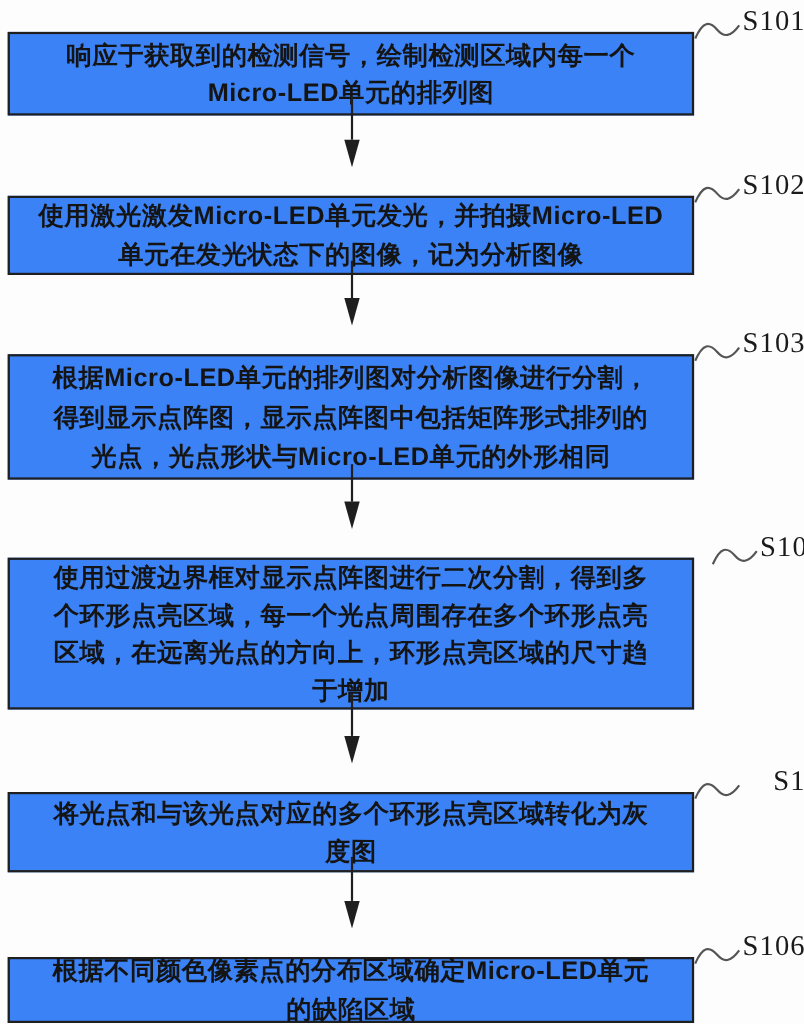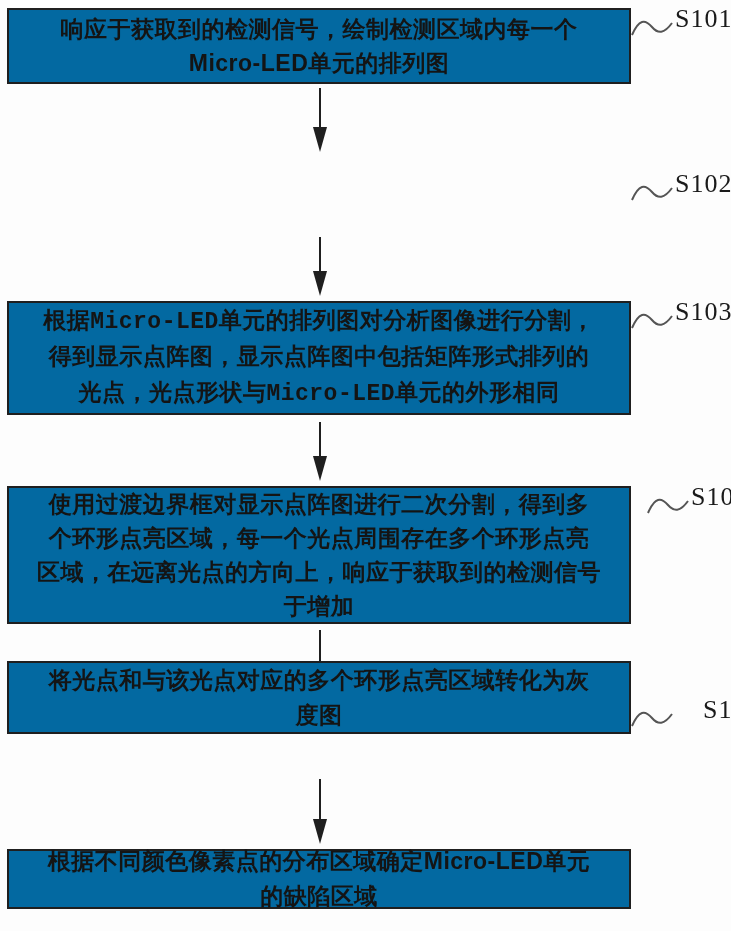--- a/index.html
+++ b/index.html
@@ -14,31 +14,32 @@
     background: #fdfdfd;
     font-family: "Liberation Sans", sans-serif;
     overflow: hidden;
   }
   .step-box {
     position: absolute;
     left: 7px;
     width: 624px;
     border: 2px solid #1f1f1f;
     box-sizing: border-box;
-    background: #0369a1;
+    background: #3b82f6;
     display: flex;
     align-items: center;
     justify-content: center;
     text-align: center;
     font-size: 23px;
     font-weight: bold;
     color: #141414;
     line-height: 35px;
     white-space: pre-line;
     letter-spacing: 0.5px;
+    margin-top: 21px;
   }
   .flow-arrow {
     position: absolute;
     left: 312px;
     width: 16px;
     display: flex;
     flex-direction: column;
     align-items: center;
   }
   .flow-arrow .shaft {
@@ -84,73 +85,81 @@
       <path d="M1 20 C8 4, 14 4, 21 12 C27 19, 33 19, 41 8" fill="none" stroke="#555" stroke-width="2"></path>
     </svg>
     <span class="step-label">S101</span>
   </div>
 
   <div class="flow-arrow" style="top:88px; height:64px;">
     <div class="shaft" style="height:39px;"></div>
     <div class="head"></div>
   </div>
 
-  <div class="step-tag" style="left:631px; top:171px;">
+  <div class="step-box" style="top:157px; height:72px;">使用激光激发Micro-LED单元发光，并拍摄Micro-LED
+单元在发光状态下的图像，记为分析图像</div>
+  <div class="step-tag" style="left:631px; top:155px;">
     <svg width="42" height="28" viewBox="0 0 42 28">
       <path d="M1 20 C8 4, 14 4, 21 12 C27 19, 33 19, 41 8" fill="none" stroke="#555" stroke-width="2"></path>
     </svg>
     <span class="step-label">S102</span>
   </div>
 
   <div class="flow-arrow" style="top:237px; height:59px;">
     <div class="shaft" style="height:34px;"></div>
     <div class="head"></div>
   </div>
 
-  <div class="step-box" style="top:301px; height:114px; line-height:36px;font-family:Liberation Mono, monospace;">根据Micro-LED单元的排列图对分析图像进行分割，
+  <div class="step-box" style="top:301px; height:114px; line-height:36px;">根据Micro-LED单元的排列图对分析图像进行分割，
 得到显示点阵图，显示点阵图中包括矩阵形式排列的
 光点，光点形状与Micro-LED单元的外形相同</div>
   <div class="step-tag" style="left:631px; top:299px;">
     <svg width="42" height="28" viewBox="0 0 42 28">
       <path d="M1 20 C8 4, 14 4, 21 12 C27 19, 33 19, 41 8" fill="none" stroke="#555" stroke-width="2"></path>
     </svg>
     <span class="step-label">S103</span>
   </div>
 
   <div class="flow-arrow" style="top:422px; height:59px;">
     <div class="shaft" style="height:34px;"></div>
     <div class="head"></div>
   </div>
 
   <div class="step-box" style="top:486px; height:138px; line-height:34px;">使用过渡边界框对显示点阵图进行二次分割，得到多
 个环形点亮区域，每一个光点周围存在多个环形点亮
-区域，在远离光点的方向上，响应于获取到的检测信号
+区域，在远离光点的方向上，环形点亮区域的尺寸趋
 于增加</div>
   <div class="step-tag" style="left:631px; top:484px;margin-left:16px;">
     <svg width="42" height="28" viewBox="0 0 42 28">
       <path d="M1 20 C8 4, 14 4, 21 12 C27 19, 33 19, 41 8" fill="none" stroke="#555" stroke-width="2"></path>
     </svg>
     <span class="step-label">S104</span>
   </div>
 
   <div class="flow-arrow" style="top:630px; height:64px;">
     <div class="shaft" style="height:39px;"></div>
     <div class="head"></div>
   </div>
 
-  <div class="step-box" style="top:661px; height:73px;">将光点和与该光点对应的多个环形点亮区域转化为灰
+  <div class="step-box" style="top:699px; height:73px;">将光点和与该光点对应的多个环形点亮区域转化为灰
 度图</div>
   <div class="step-tag" style="left:631px; top:697px;gap:28px;">
     <svg width="42" height="28" viewBox="0 0 42 28">
       <path d="M1 20 C8 4, 14 4, 21 12 C27 19, 33 19, 41 8" fill="none" stroke="#555" stroke-width="2"></path>
     </svg>
     <span class="step-label">S105</span>
   </div>
 
   <div class="flow-arrow" style="top:779px; height:65px;">
     <div class="shaft" style="height:40px;"></div>
     <div class="head"></div>
   </div>
 
   <div class="step-box" style="top:849px; height:60px;">根据不同颜色像素点的分布区域确定Micro-LED单元
 的缺陷区域</div>
+  <div class="step-tag" style="left:631px; top:847px;">
+    <svg width="42" height="28" viewBox="0 0 42 28">
+      <path d="M1 20 C8 4, 14 4, 21 12 C27 19, 33 19, 41 8" fill="none" stroke="#555" stroke-width="2"></path>
+    </svg>
+    <span class="step-label">S106</span>
+  </div>
 
 </div>
 
 </body></html>

